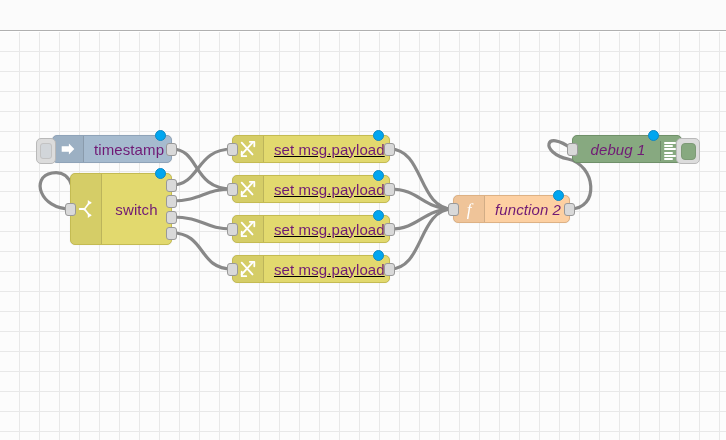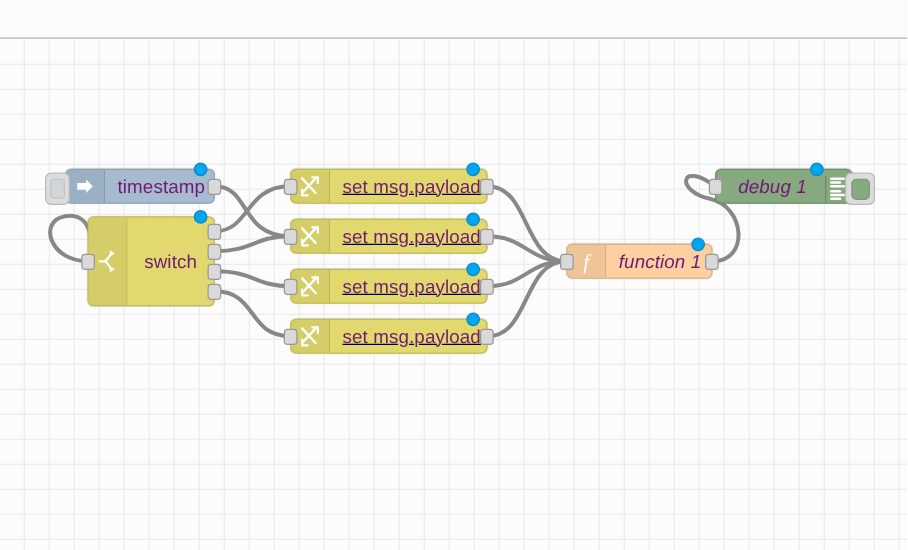--- a/index.html
+++ b/index.html
@@ -310,21 +310,21 @@
       <div class="port out" style="top:7px;"></div>
       <div class="status-dot"></div>
     </div>
 
     <div class="node function" style="left:453px; top:163px; width:117px; height:28px;">
       <div class="icon-box">
         <svg class="glyph" width="16" height="20" viewBox="0 0 16 20" aria-hidden="true">
           <text x="8" y="16" font-family="'Liberation Serif', serif" font-size="17" font-style="italic" fill="#ffffff" text-anchor="middle">f</text>
         </svg>
       </div>
-      <div class="label italic">function 1</div>
+      <div class="label italic">function 2</div>
       <div class="port in" style="top:7px;"></div>
       <div class="port out" style="top:7px;"></div>
       <div class="status-dot"></div>
     </div>
 
     <div class="node debug" style="left:572px; top:103px; width:110px; height:28px;">
       <div class="label italic center" style="padding-right:28px;">debug 1</div>
       <div class="debug-lines">
         <i></i>
           <i></i>

